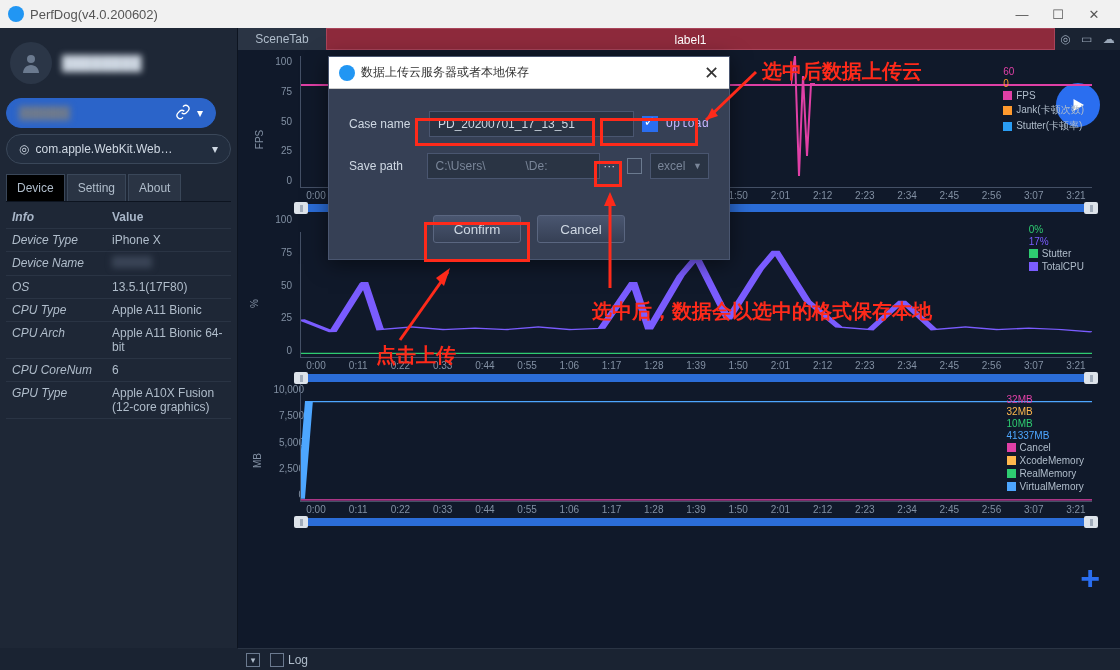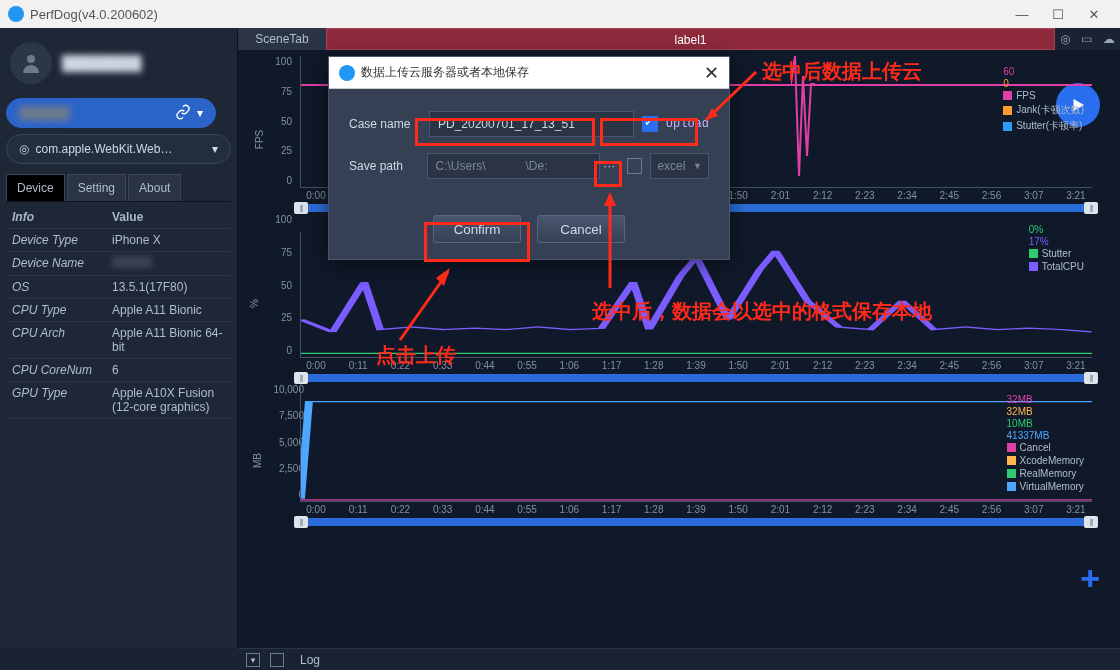--- a/index.html
+++ b/index.html
@@ -52,21 +52,21 @@
 .legend .sw { width:9px; height:9px; margin-right:4px; }
 .legend .val { margin-bottom:1px; }
 
 .fps-line { position:absolute; left:0; right:0; top:28px; height:2px; background:#e040a6; }
 .fps-spike { position:absolute; left:62%; top:0; width:24px; height:130px; }
 .fps-spike svg { width:100%; height:100%; }
 .cpu-svg, .mem-svg { position:absolute; inset:0; width:100%; height:100%; }
 .plus { position:absolute; right:20px; bottom:50px; color:#2a6ef0; font-size:34px; font-weight:bold; }
 .footer { position:absolute; left:238px; right:0; bottom:0; height:22px; background:#1a2332; border-top:1px solid #2a3444; display:flex; align-items:center; padding:0 8px; gap:10px; }
 .footer .box { width:14px; height:14px; border:1px solid #6b7a8f; }
-.footer .cbox { display:flex; align-items:center; gap:16px; }
+.footer .cbox { display:flex; align-items:center; gap:4px; }
 
 .modal { position:absolute; left:328px; top:56px; width:402px; background:#364055; border:1px solid #4a5670; box-shadow:0 4px 20px rgba(0,0,0,0.5); }
 .modal-header { height:32px; background:#fff; display:flex; align-items:center; padding:8px 10px; color:#333; border-bottom:1px solid #ccc; }
 .modal-header .mlogo { width:16px; height:16px; border-radius:50%; background:#2196f3; margin-right:6px; }
 .modal-header .close { margin-left:auto; font-size:18px; color:#333; }
 .modal-body { padding:22px 20px 10px; }
 .frow { display:flex; align-items:center; margin-bottom:16px; }
 .flabel { width:80px; color:#cfd8e3; }
 .ftext { flex:1; height:26px; background:#2a3444; border:1px solid #4a5670; color:#cfd8e3; padding:0 8px; font-size:12px; }
 .ftext.short { flex:0 0 120px; }

